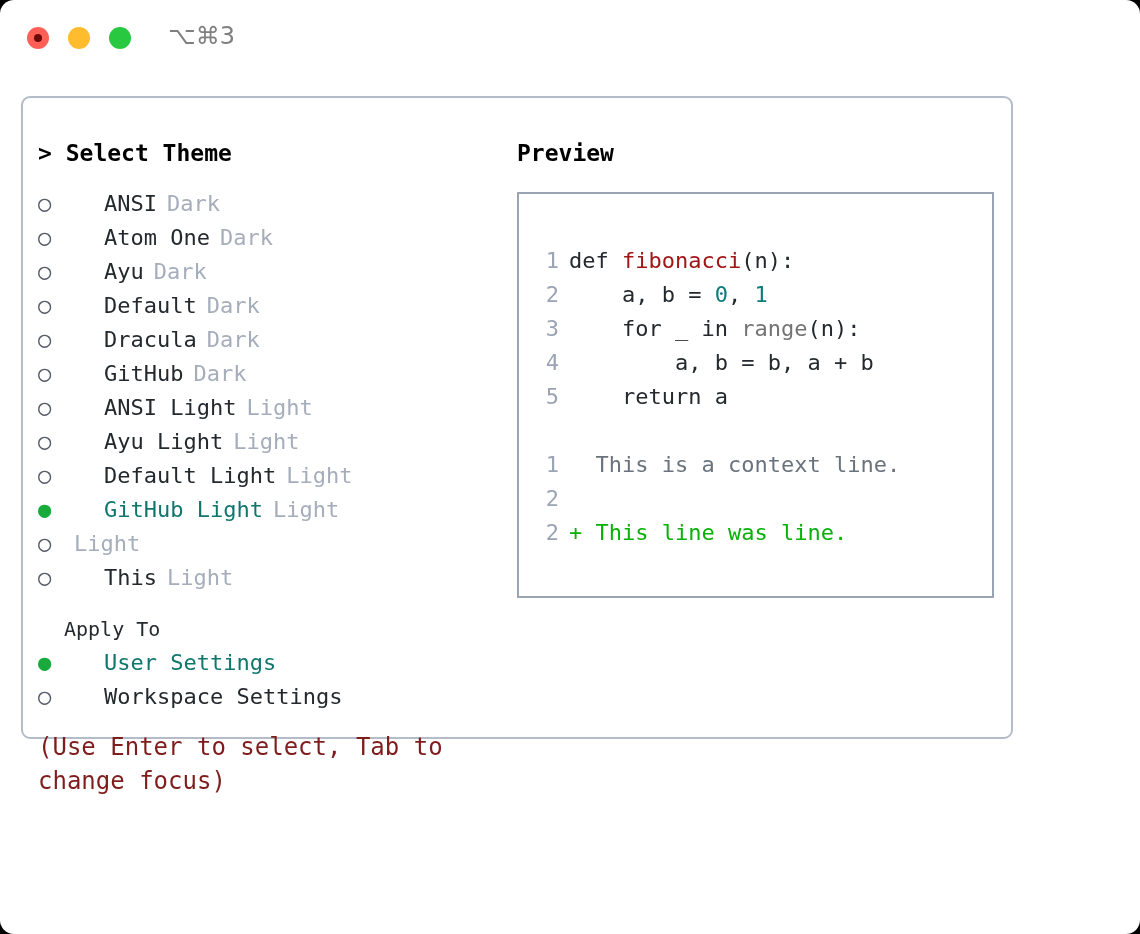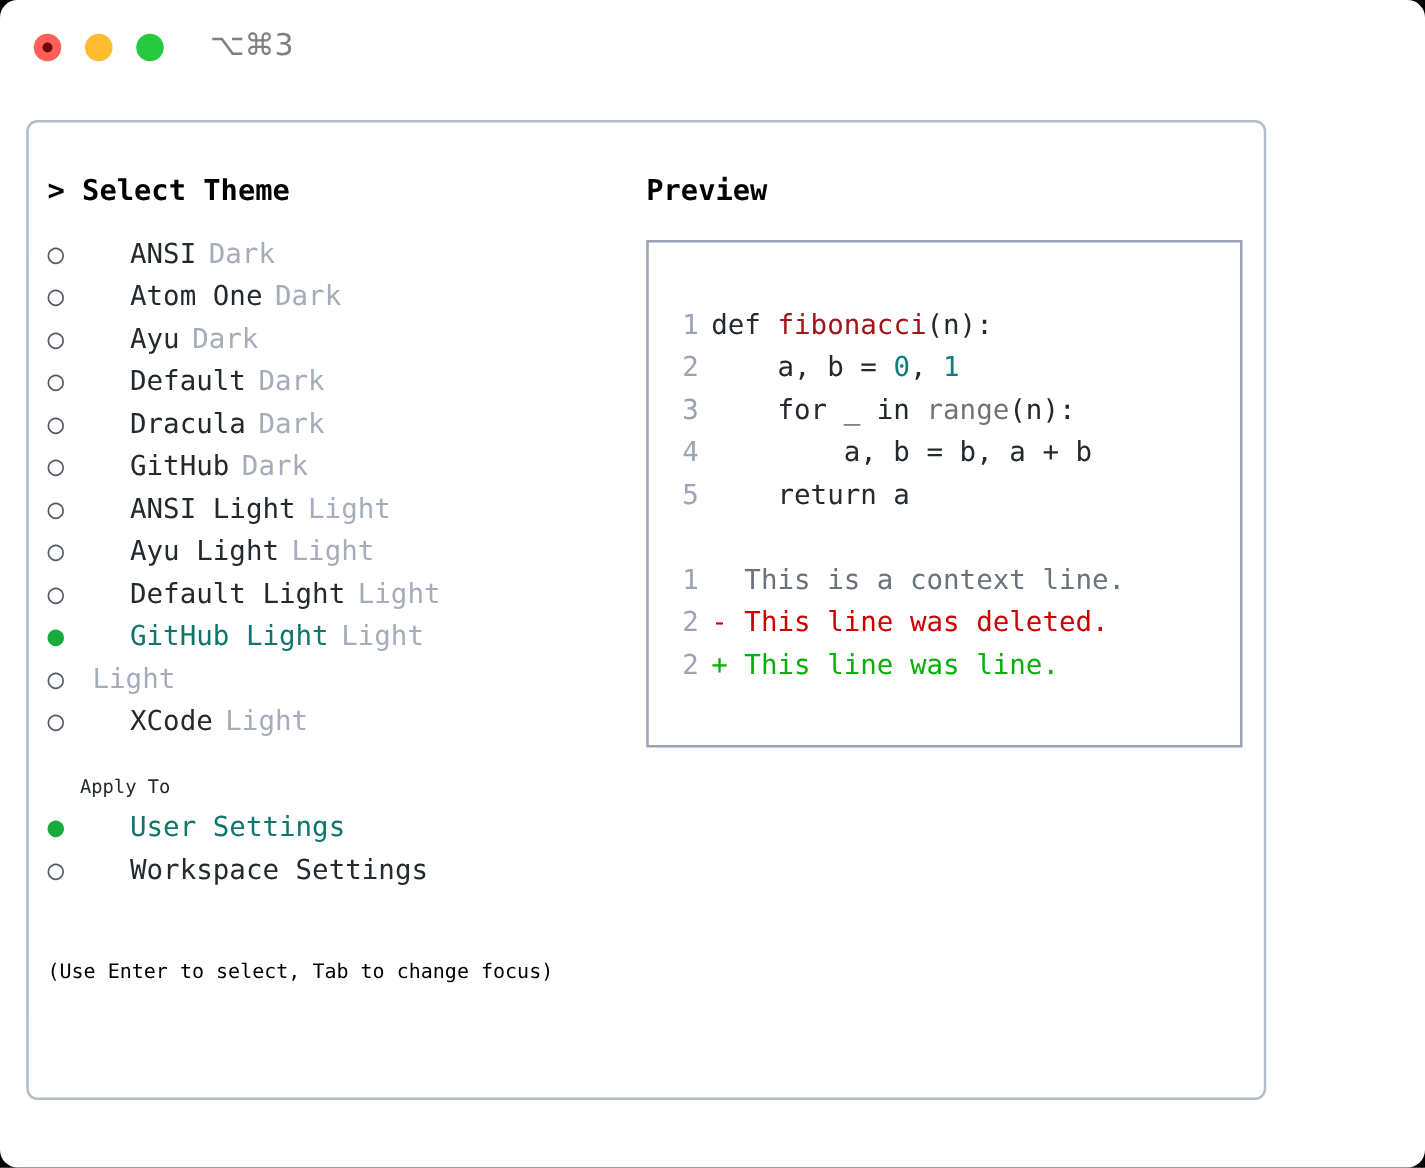--- a/index.html
+++ b/index.html
@@ -67,21 +67,21 @@
     letter-spacing: 0px;
     font-family: "DejaVu Sans", sans-serif;
   }
 
   
   .panel {
     position: absolute;
     left: 21px;
     top: 96px;
     width: 992px;
-    height: 784px;
+    height: 643px;
     border: 2px solid #b4bcca;
     border-radius: 9px;
     box-sizing: border-box;
     background: #ffffff;
   }
 
   
   .left-col {
     position: absolute;
     left: 15px;
@@ -115,30 +115,30 @@
   .theme-name { color: #24292e; margin-left: 40px; }
   .theme-row.selected .theme-name { color: #0f766e; }
   .theme-kind {
     color: #a5adbb;
     padding-left: 10px;
     margin-top: 17px;
   }
 
   .apply-heading {
     margin-top: 34px;
-    font-size: 15px;
+    font-size: 20px;
     color: #24292e;
     line-height: 34px;
     padding-left: 26px;
     white-space: pre;
   }
   .hint {
-    margin-top: 46px;
-    font-size: 16px;
-    color: #000000;
+    margin-top: 16px;
+    font-size: 24px;
+    color: #7f1d1d;
     line-height: 34px;
     width: 410px;
     white-space: pre-wrap;
   }
 
   
   .right-col {
     position: absolute;
     left: 479px;
     top: 38px;
@@ -204,21 +204,21 @@
           <div class="theme-row"><span class="marker">○</span><span class="theme-name">Atom One</span><span class="theme-kind">Dark</span></div>
           <div class="theme-row"><span class="marker">○</span><span class="theme-name">Ayu</span><span class="theme-kind">Dark</span></div>
           <div class="theme-row"><span class="marker">○</span><span class="theme-name">Default</span><span class="theme-kind">Dark</span></div>
           <div class="theme-row"><span class="marker">○</span><span class="theme-name">Dracula</span><span class="theme-kind">Dark</span></div>
           <div class="theme-row"><span class="marker">○</span><span class="theme-name">GitHub</span><span class="theme-kind">Dark</span></div>
           <div class="theme-row"><span class="marker">○</span><span class="theme-name">ANSI Light</span><span class="theme-kind">Light</span></div>
           <div class="theme-row"><span class="marker">○</span><span class="theme-name">Ayu Light</span><span class="theme-kind">Light</span></div>
           <div class="theme-row"><span class="marker">○</span><span class="theme-name">Default Light</span><span class="theme-kind">Light</span></div>
           <div class="theme-row selected"><span class="marker selected">●</span><span class="theme-name">GitHub Light</span><span class="theme-kind">Light</span></div>
           <div class="theme-row"><span class="marker">○</span><span class="theme-kind">Light</span></div>
-          <div class="theme-row"><span class="marker">○</span><span class="theme-name">XCode</span><span class="theme-kind">Light</span></div>
+          <div class="theme-row"><span class="marker">○</span><span class="theme-name">This</span><span class="theme-kind">Light</span></div>
         </div>
 
       <div class="apply-heading">Apply To</div>
 
       <div class="theme-list" id="apply-list">
           <div class="theme-row selected"><span class="marker selected">●</span><span class="theme-name">User Settings</span></div>
           <div class="theme-row"><span class="marker">○</span><span class="theme-name">Workspace Settings</span></div>
         </div>
 
       <div class="hint">(Use Enter to select, Tab to change focus)</div>
@@ -231,20 +231,20 @@
         <div id="code-sample">
             <div class="code-line"><span class="ln">1</span><span><span class="code-text">def </span><span class="tok-fn">fibonacci</span><span class="code-text">(n):</span></span></div>
             <div class="code-line"><span class="ln">2</span><span><span class="code-text">    a, b = </span><span class="tok-num">0</span><span class="code-text">, </span><span class="tok-num">1</span></span></div>
             <div class="code-line"><span class="ln">3</span><span><span class="code-text">    for _ in </span><span class="tok-call">range</span><span class="code-text">(n):</span></span></div>
             <div class="code-line"><span class="ln">4</span><span><span class="code-text">        a, b = b, a + b</span></span></div>
             <div class="code-line"><span class="ln">5</span><span><span class="code-text">    return a</span></span></div>
           </div>
         <div class="diff-gap"></div>
         <div id="diff-sample">
             <div class="code-line"><span class="ln">1</span><span class="diff-line ">  This is a context line.</span></div>
-            <div class="code-line"><span class="ln">2</span><span class="diff-line del">- This line was deleted.</span></div>
+            <div class="code-line"><span class="ln">2</span></div>
             <div class="code-line"><span class="ln">2</span><span class="diff-line add">+ This line was line.</span></div>
           </div>
       </div>
     </div>
 
   </div>
 </div>
 
 </body></html>

